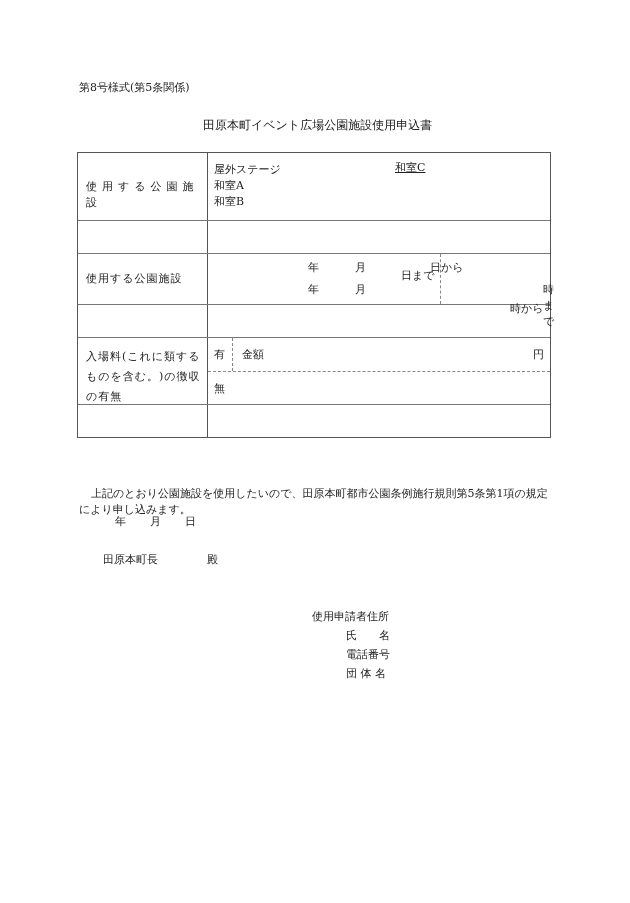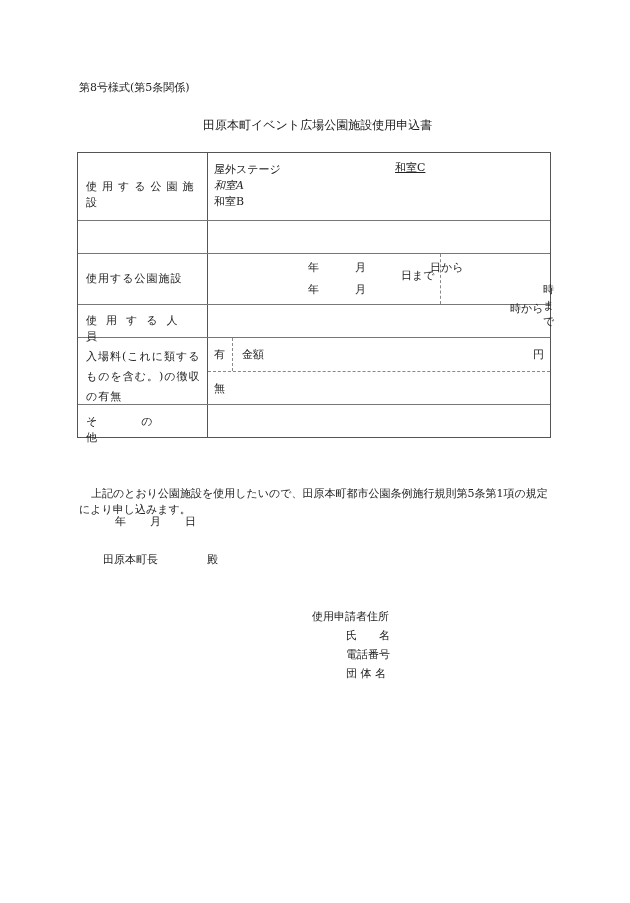--- a/index.html
+++ b/index.html
@@ -40,46 +40,44 @@
   <div class="hline" style="top:184px;"></div>
   <div class="hline" style="top:251px;"></div>
   <div class="dash-v" style="left:362px; top:101px; height:50px;"></div>
   <div class="dash-v" style="left:154px; top:185px; height:33px;"></div>
   <div class="dash-h" style="left:130px; right:0; top:218px;"></div>
 
   <div class="lbl spread" style="top:26px;">
     <span style="letter-spacing:5px;">使用する公園施設</span>
   </div>
   <div class="cell-txt" style="left:136px; top:9px;">屋外ステージ</div>
-  <div class="cell-txt" style="left:136px; top:25px;font-style:italic;">和室A</div>
+  <div class="cell-txt" style="left:136px; top:25px;">和室A</div>
   <div class="cell-txt" style="left:136px; top:41px;">和室B</div>
   <div class="cell-txt" style="left:317px; top:7px;text-decoration:underline;">和室C</div>
 
   <div class="cell-txt" style="left:130px; top:68px; width:343px; height:32px;"></div>
 
   <div class="lbl" style="top:118px; letter-spacing:1px;">使用する公園施設</div>
   <div class="cell-txt" style="left:230px; top:107px;">年</div>
   <div class="cell-txt" style="left:277px; top:107px;">月</div>
   <div class="cell-txt" style="left:323px; top:107px;margin-left:29px;">日から</div>
   <div class="cell-txt" style="left:432px; top:107px;margin-top:41px;">時から</div>
   <div class="cell-txt" style="left:230px; top:129px;">年</div>
   <div class="cell-txt" style="left:277px; top:129px;">月</div>
   <div class="cell-txt" style="left:323px; top:115px;">日まで</div>
   <div class="cell-txt" style="left:432px; top:129px;margin-left:33px;">時まで</div>
 
-  <div class="lbl" style="top:160px; letter-spacing:9px;">使用する人員</div>
   <div class="cell-txt" style="left:130px; top:152px; width:343px; height:32px;"></div>
 
   <div class="lbl" style="top:194px; white-space:normal; width:118px; line-height:20px; letter-spacing:1px;">入場料(これに類するものを含む。)の徴収の有無</div>
   <div class="cell-txt" style="left:136px; top:194px;">有</div>
   <div class="cell-txt" style="left:164px; top:194px;">金額</div>
   <div class="cell-txt" style="left:455px; top:194px;">円</div>
   <div class="cell-txt" style="left:136px; top:228px;">無</div>
 
-  <div class="lbl" style="top:261px; letter-spacing:44px;">その他</div>
   <div class="cell-txt" style="left:130px; top:252px; width:343px; height:33px;"></div>
 </div>
 
 <div class="abs stmt">上記のとおり公園施設を使用したいので、田原本町都市公園条例施行規則第5条第1項の規定により申し込みます。</div>
 
 <div class="abs" style="left:115px; top:515px;">年</div>
 <div class="abs" style="left:150px; top:515px;">月</div>
 <div class="abs" style="left:185px; top:515px;">日</div>
 
 <div class="abs" style="left:103px; top:553px;">田原本町長</div>

